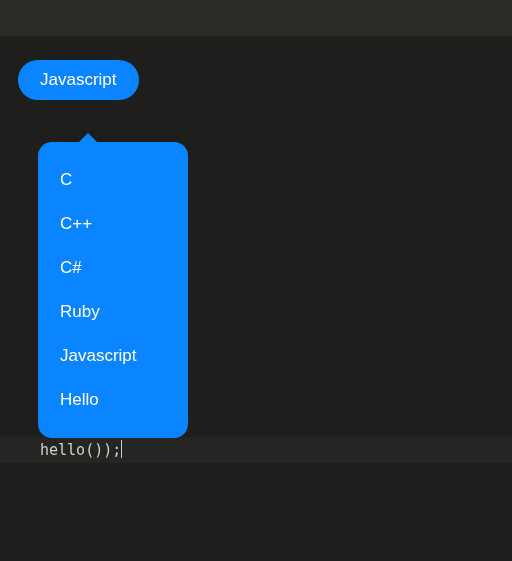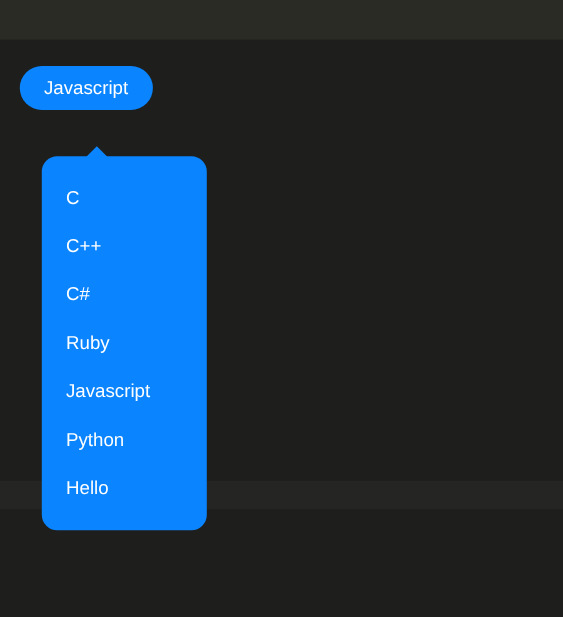--- a/index.html
+++ b/index.html
@@ -100,17 +100,16 @@
     <div class="code-line">&nbsp;</div>
     <div class="code-line"><span class="active-line-bg"></span><span class="tok-call">hello</span><span class="tok-pn">());</span><span class="cursor"></span></div>
   </div>
 
   <div class="dropdown">
     <div class="dropdown-item">C</div>
     <div class="dropdown-item">C++</div>
     <div class="dropdown-item">C#</div>
     <div class="dropdown-item">Ruby</div>
     <div class="dropdown-item">Javascript</div>
-    <div class="dropdown-item">Python</div>
     <div class="dropdown-item">Hello</div>
   </div>
 
 </div>
 
 </body></html>

